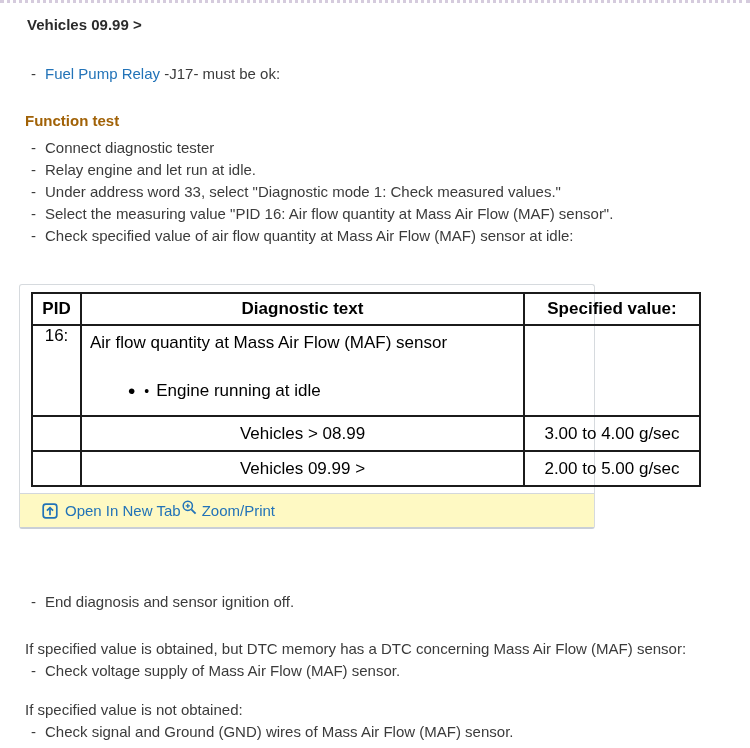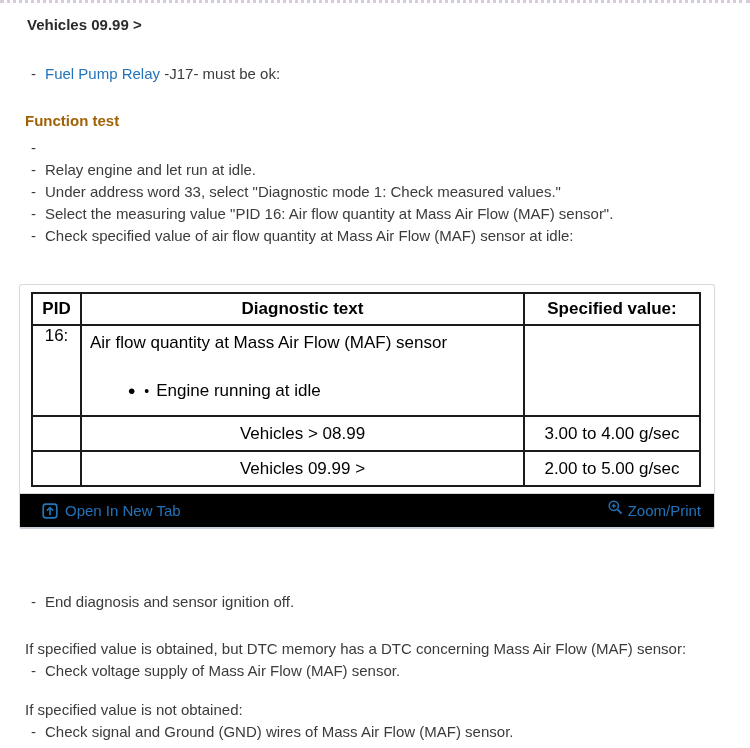--- a/index.html
+++ b/index.html
@@ -38,21 +38,21 @@
   .steps { margin: 0; padding: 0; list-style: none; }
   a.text-link {
     color: #2273b8;
     text-decoration: none;
     cursor: pointer;
   }
 
   
   .widget {
     margin: 37px 4px 0 19px;
-    width: 696px;
+    width: 576px;
     box-sizing: border-box;
     border: 1px solid #d6dade;
     border-bottom: 2px solid #c9cfd7;
     border-radius: 3px;
     background: #ffffff;
   }
   .table-area { padding: 7px 0 6px 11px; }
   table.spec-table {
     border-collapse: collapse;
     table-layout: fixed;
@@ -90,25 +90,25 @@
     margin: 28px 0 0 38px;
     display: flex;
     align-items: center;
   }
   .b-lg { font-size: 21px; line-height: 10px; margin-right: 9px; }
   .b-sm { font-size: 14px; line-height: 10px; margin-right: 7px; }
   tr.value-row td { height: 33px; vertical-align: middle; text-align: center; }
 
   .widget-footer {
     border-top: 1px solid #d3d7dc;
-    background: #000000;
+    background: #fef9c3;
     height: 33px;
     display: flex;
     align-items: center;
-    justify-content: space-between;
+    justify-content: flex-start;
     padding: 0 13px 0 22px;
   }
   .footer-link {
     display: inline-flex;
     align-items: center;
     color: #2273b8;
     font-size: 15px;
     text-decoration: none;
     cursor: pointer;
   }
@@ -127,20 +127,21 @@
 <div class="dash-line relay-line">
   <span class="dash">-</span>
   <span><a class="text-link">Fuel Pump Relay</a><span> -J17- must be ok:</span></span>
 </div>
 
 <div class="fn-title">Function test</div>
 
 <ul class="steps">
   <li class="dash-line">
     <span class="dash">-</span>
+    <span>Connect diagnostic tester</span>
   </li>
   <li class="dash-line">
     <span class="dash">-</span>
     <span>Relay engine and let run at idle.</span>
   </li>
   <li class="dash-line">
     <span class="dash">-</span>
     <span>Under address word 33, select "Diagnostic mode 1: Check measured values."</span>
   </li>
   <li class="dash-line">

